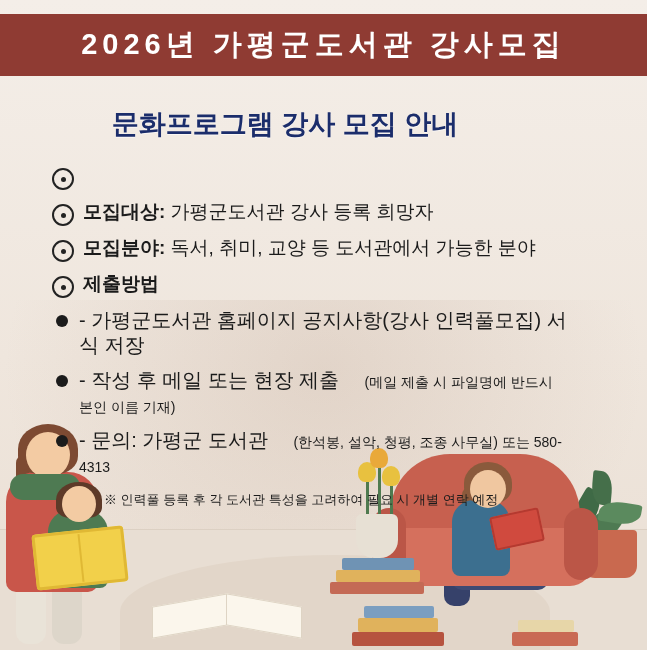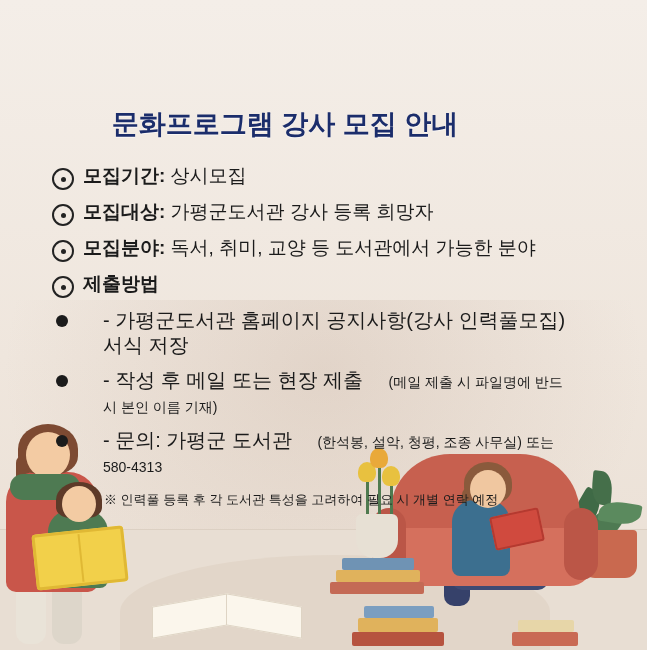--- a/index.html
+++ b/index.html
@@ -419,21 +419,20 @@
   .row .value {
     font-weight: normal;
   }
   .row .small {
     font-size: 14px;
     margin-left: 20px;
   }
   .sub-row {
     margin-left: 4px;
     font-size: 20px;
-    gap: 24px;
   }
   .mail {
     font-size: 21px;
   }
   .notes {
     margin-top: 14px;
     padding-left: 104px;
   }
   .note {
     font-size: 13px;
@@ -501,29 +500,30 @@
     <div class="m-body"></div>
     <div class="m-hair"></div>
     <div class="m-head"></div>
     <div class="m-scarf"></div>
     <div class="c-body"></div>
     <div class="c-hair"></div>
     <div class="c-head"></div>
     <div class="c-book"></div>
   </div>
 
+  <div class="title-bar">
+    <div class="title-text">2026년 가평군도서관 강사모집</div>
+  </div>
 
   <div class="content">
     <div class="subtitle">문화프로그램 강사 모집 안내</div>
 
     <ul class="list">
       <li class="row">
         <span class="bullet-circle"></span>
-        <span><span class="label">모집기간:</span>
-        <span class="value">상시모집</span></span>
       </li>
       <li class="row">
         <span class="bullet-circle"></span>
         <span><span class="label">모집대상:</span>
         <span class="value">가평군도서관 강사 등록 희망자</span></span>
       </li>
       <li class="row">
         <span class="bullet-circle"></span>
         <span><span class="label">모집분야:</span>
         <span class="value">독서, 취미, 교양 등 도서관에서 가능한 분야</span></span>

